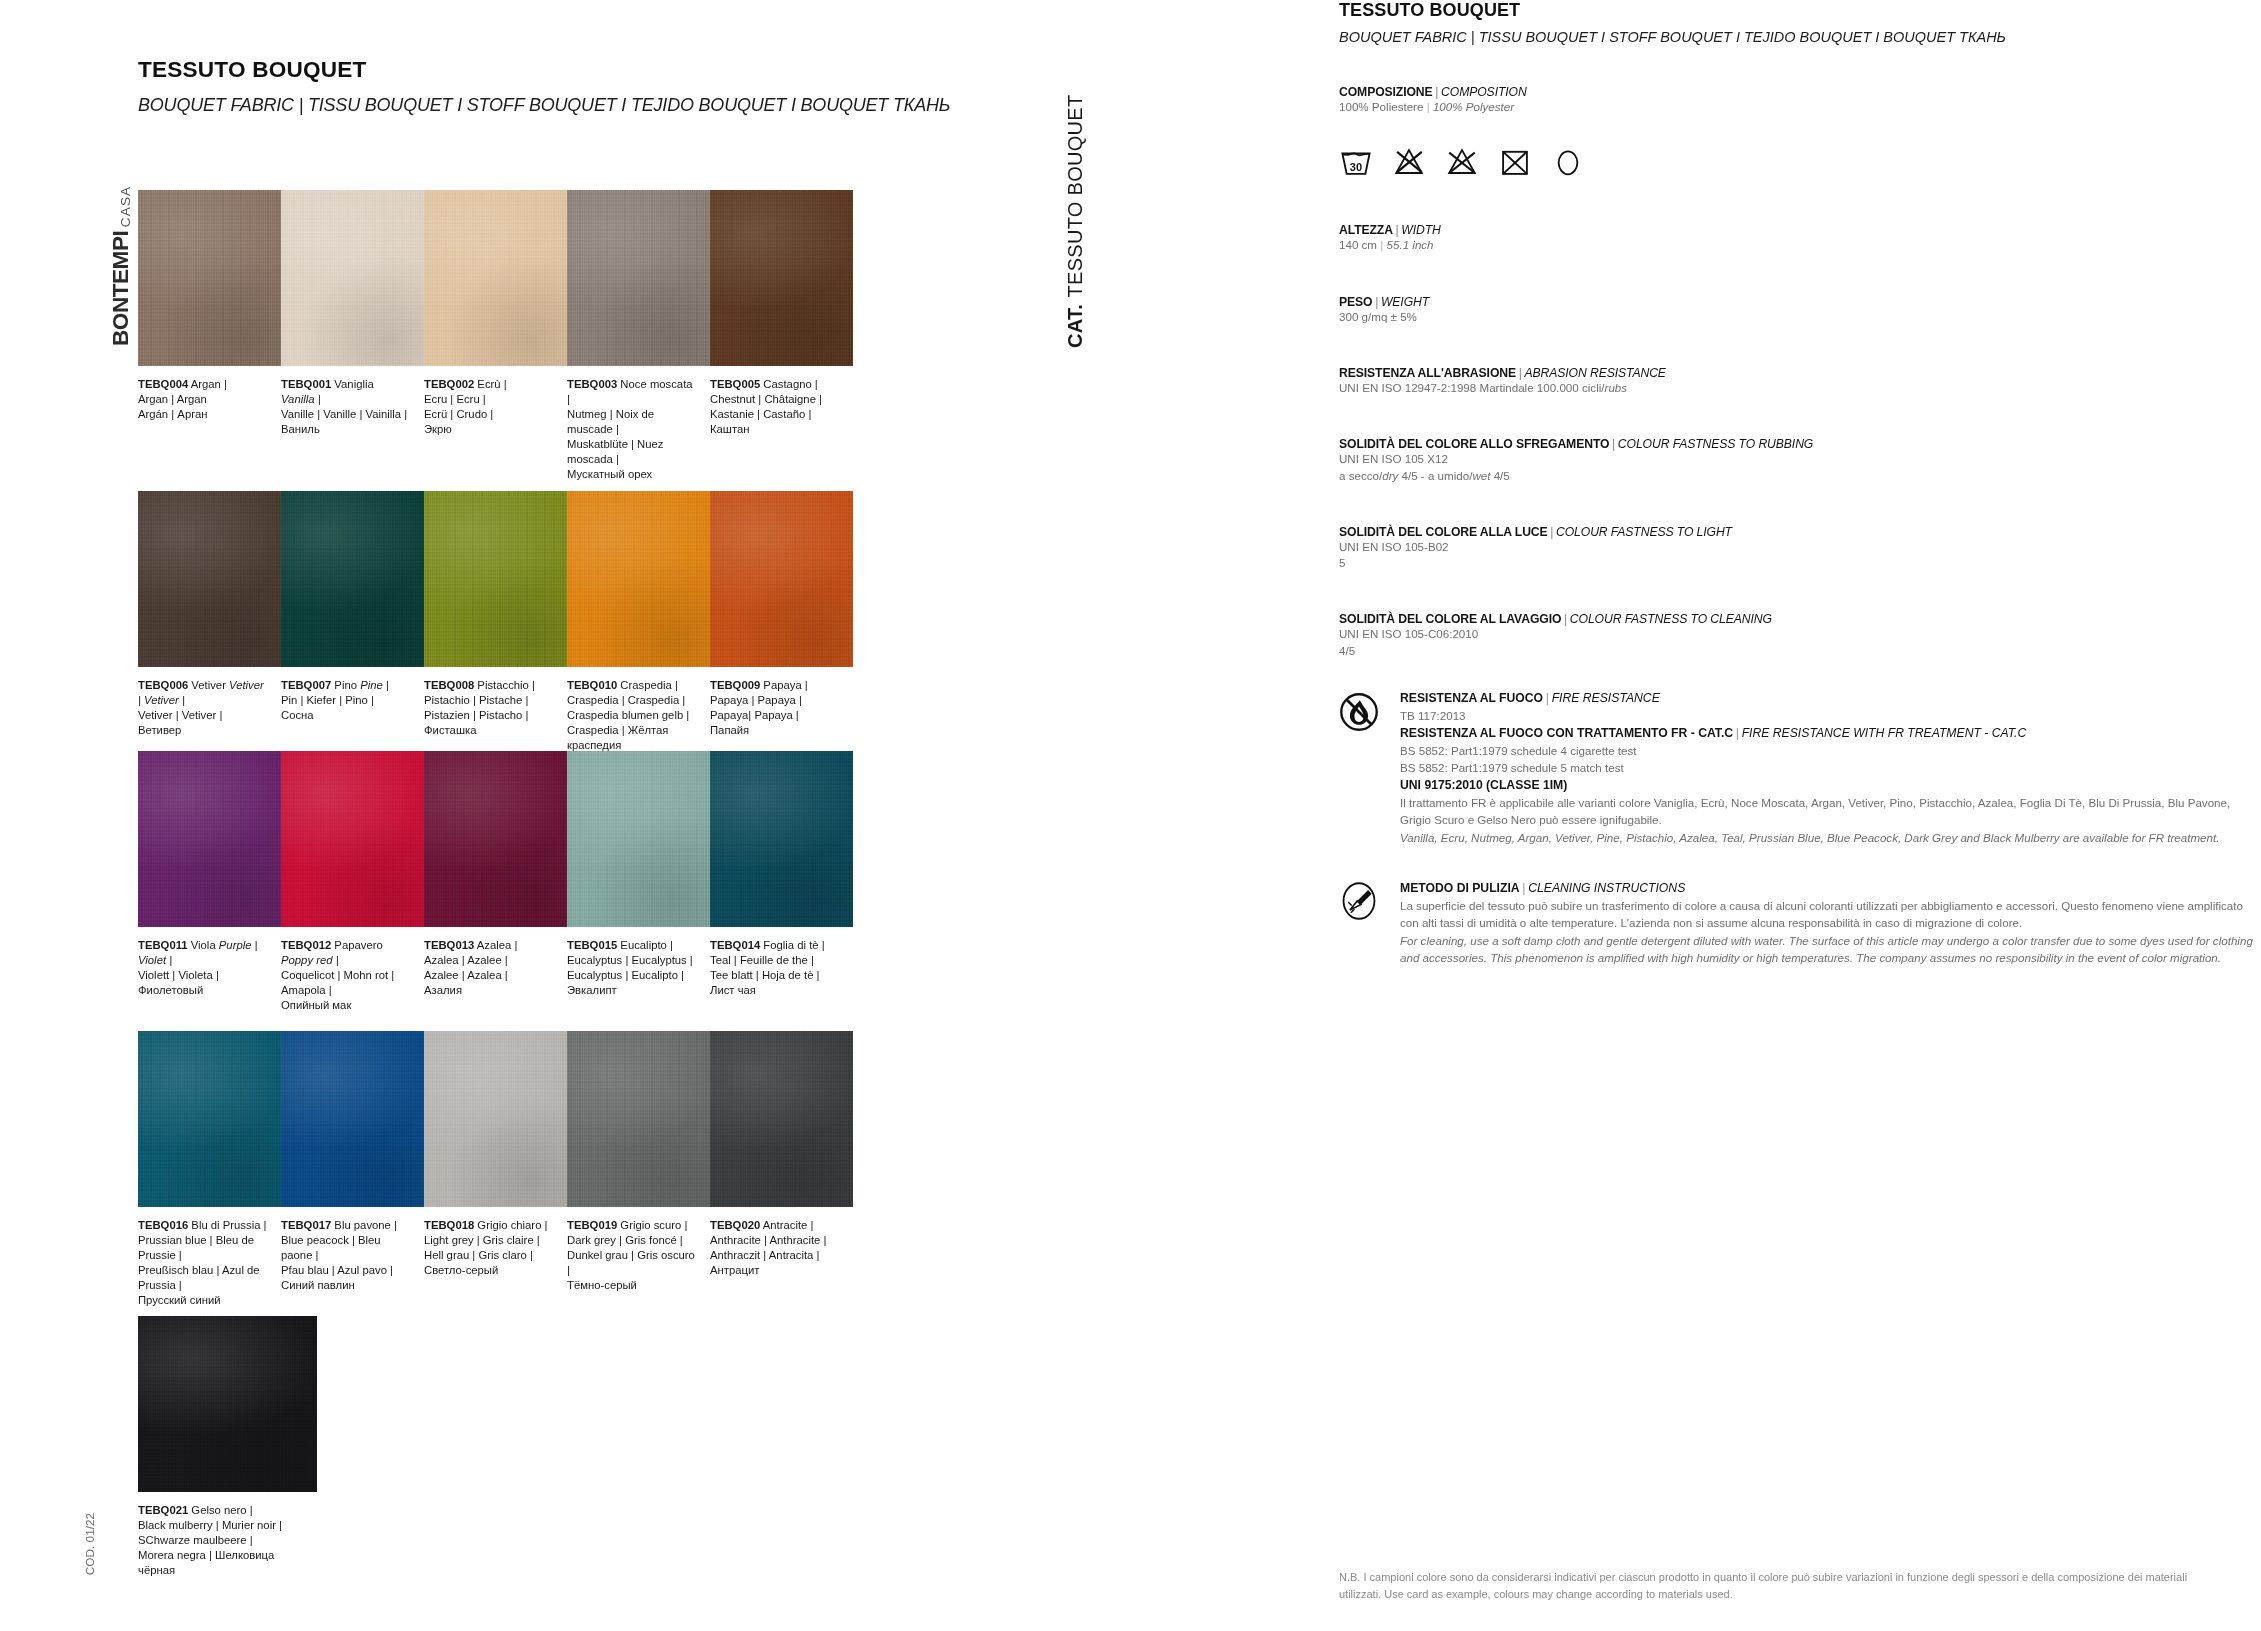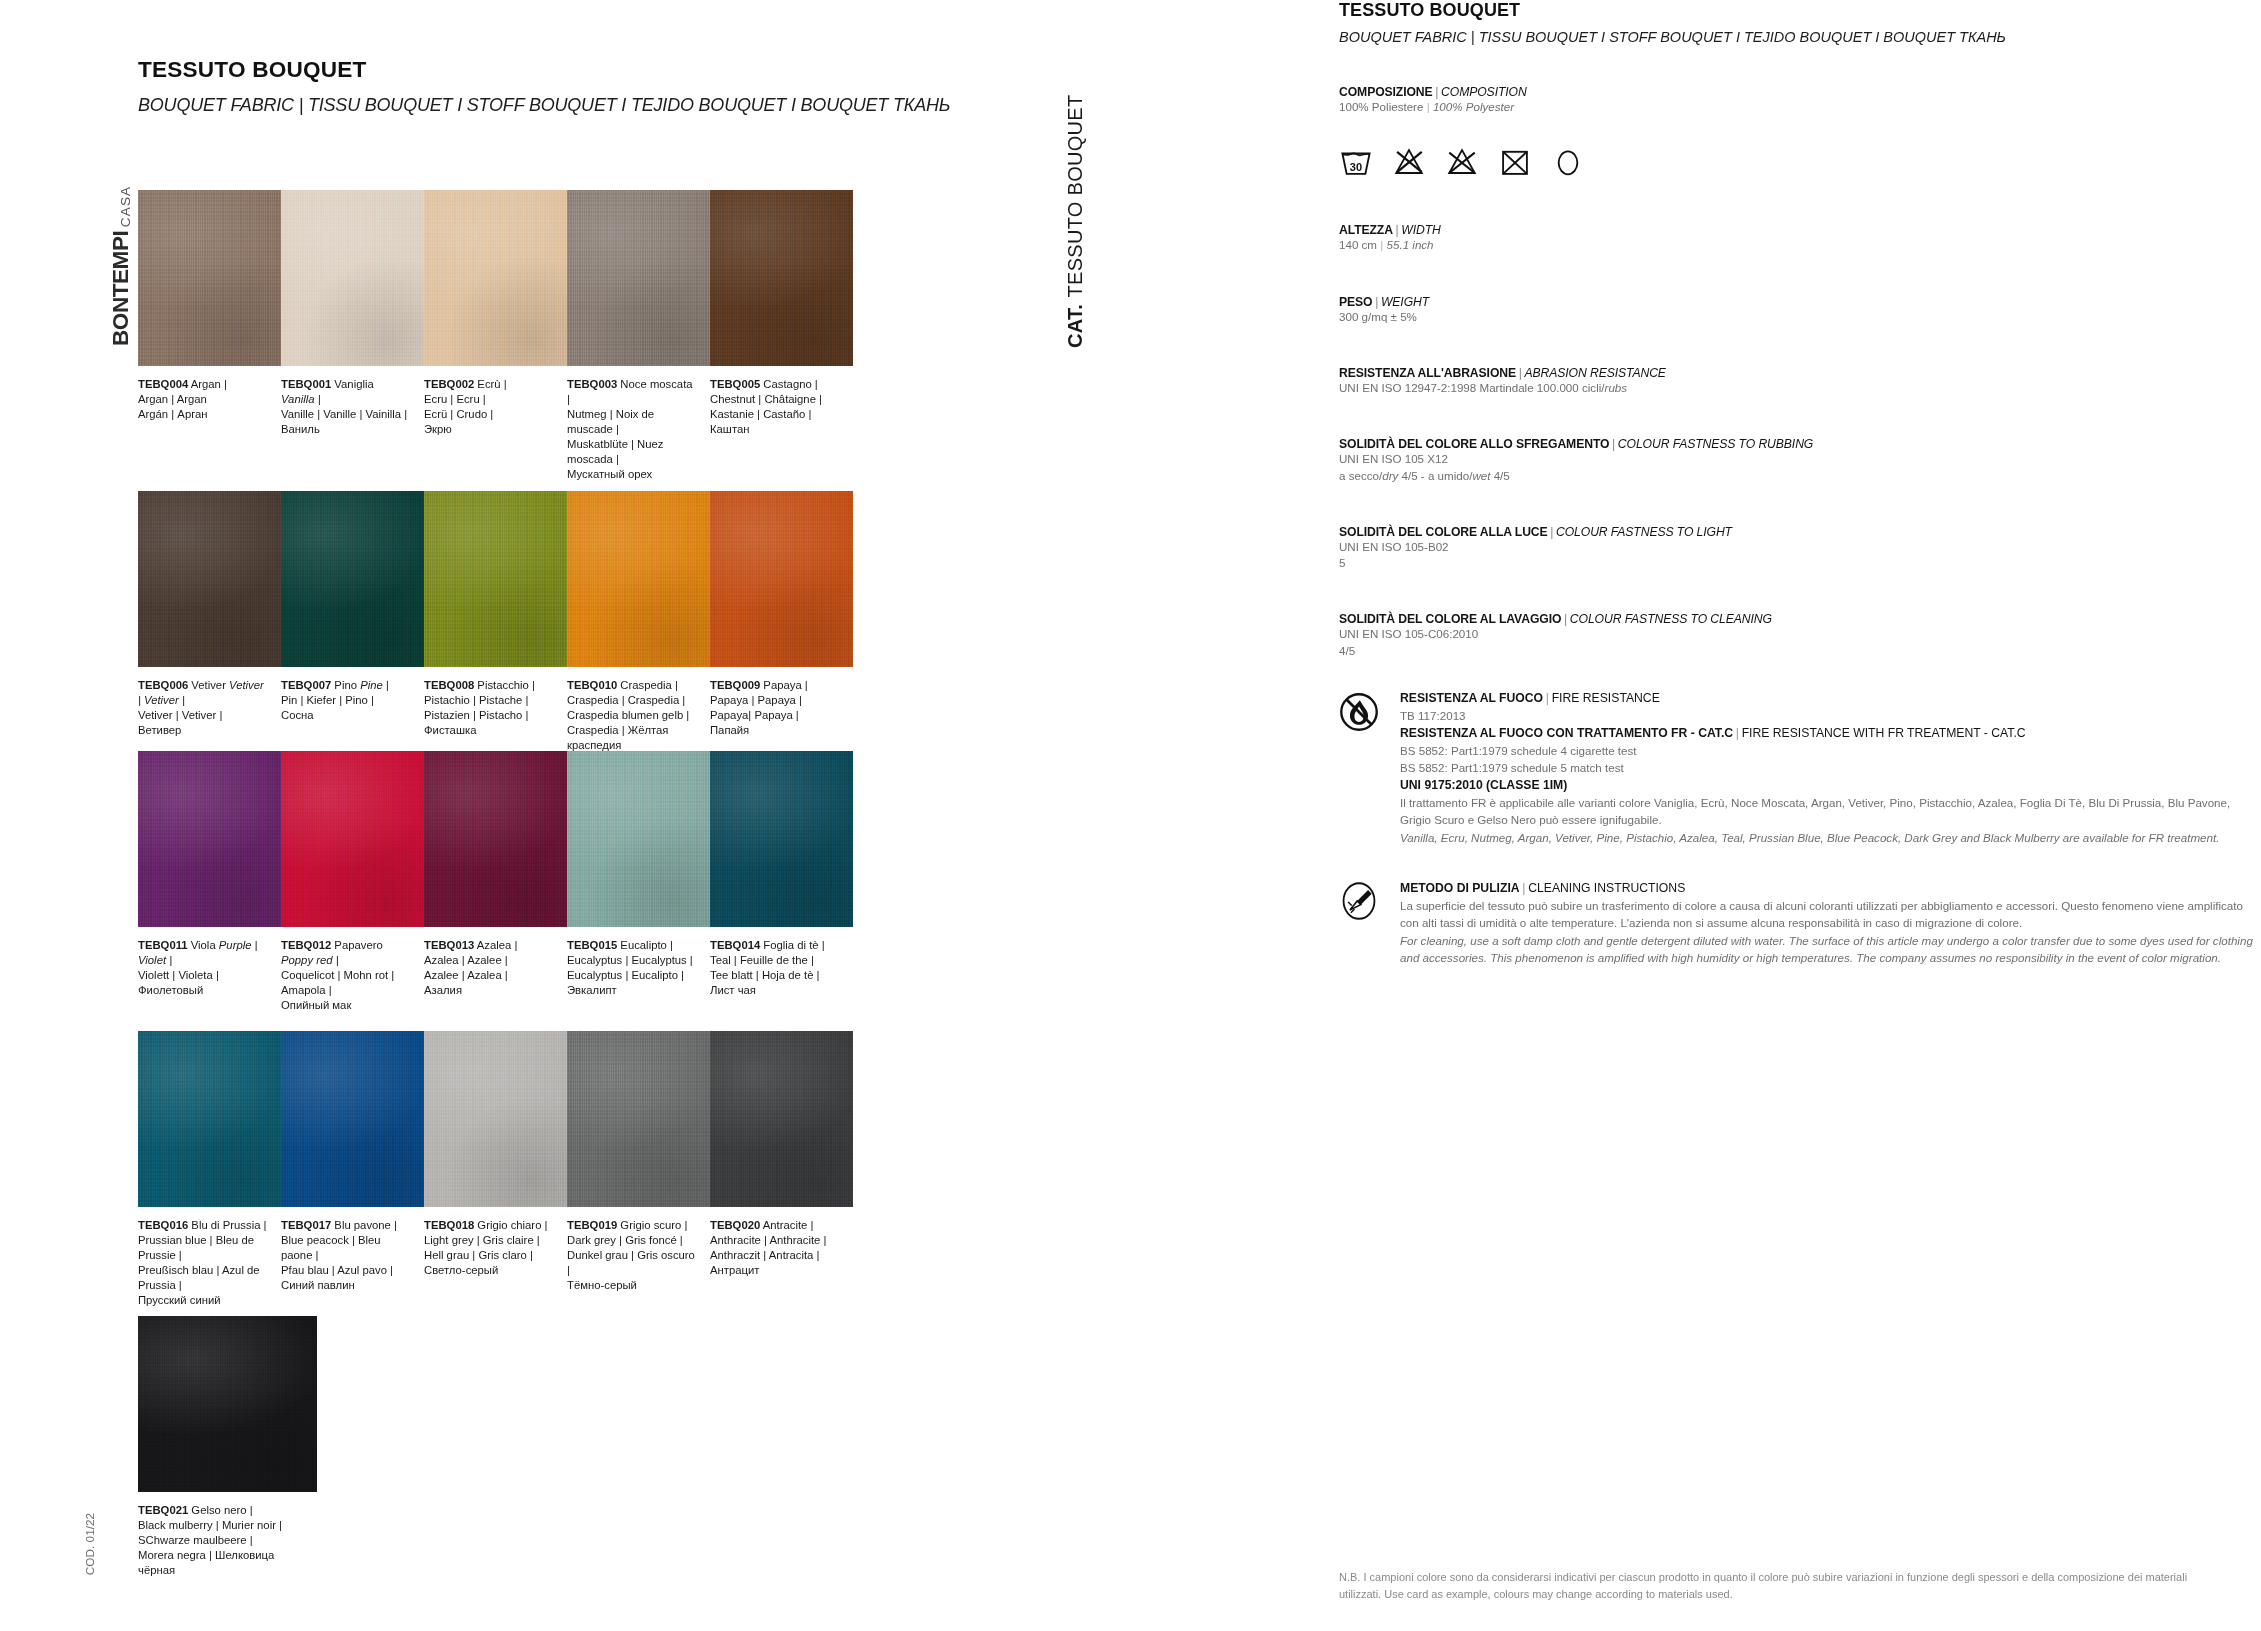--- a/index.html
+++ b/index.html
@@ -110,21 +110,21 @@
 
   
   #care-symbols{ display:flex; align-items:center; gap:19px; margin-top:27px; height:40px; }
   .care-ico{ width:34px; height:34px; }
 
   
   .icon-block{ display:flex; gap:18px; margin-top:27px; }
   .icon-holder{ width:43px; flex:0 0 43px; padding-top:1.8px; }
   .icon-body{ flex:1; }
   .bold-line{ font-size:12.2px; font-weight:bold; color:#141414; line-height:17px; }
-  .bold-line .en{ font-weight:normal; }
+  .bold-line .en{ font-weight:normal; font-style:italic; }
   .bold-line .sep{ font-weight:normal; color:#999; padding:0 2.7px; }
   .body-line{ font-size:11.6px; color:#6f6f6f; line-height:17.6px; }
   .body-line.it{ font-style:italic; }
 
   #footer-note{
     position:absolute; left:0; top:1569px; width:887px;
     font-size:11px; color:#8a8a8a; line-height:16.7px;
   }
 </style>
 </head>

